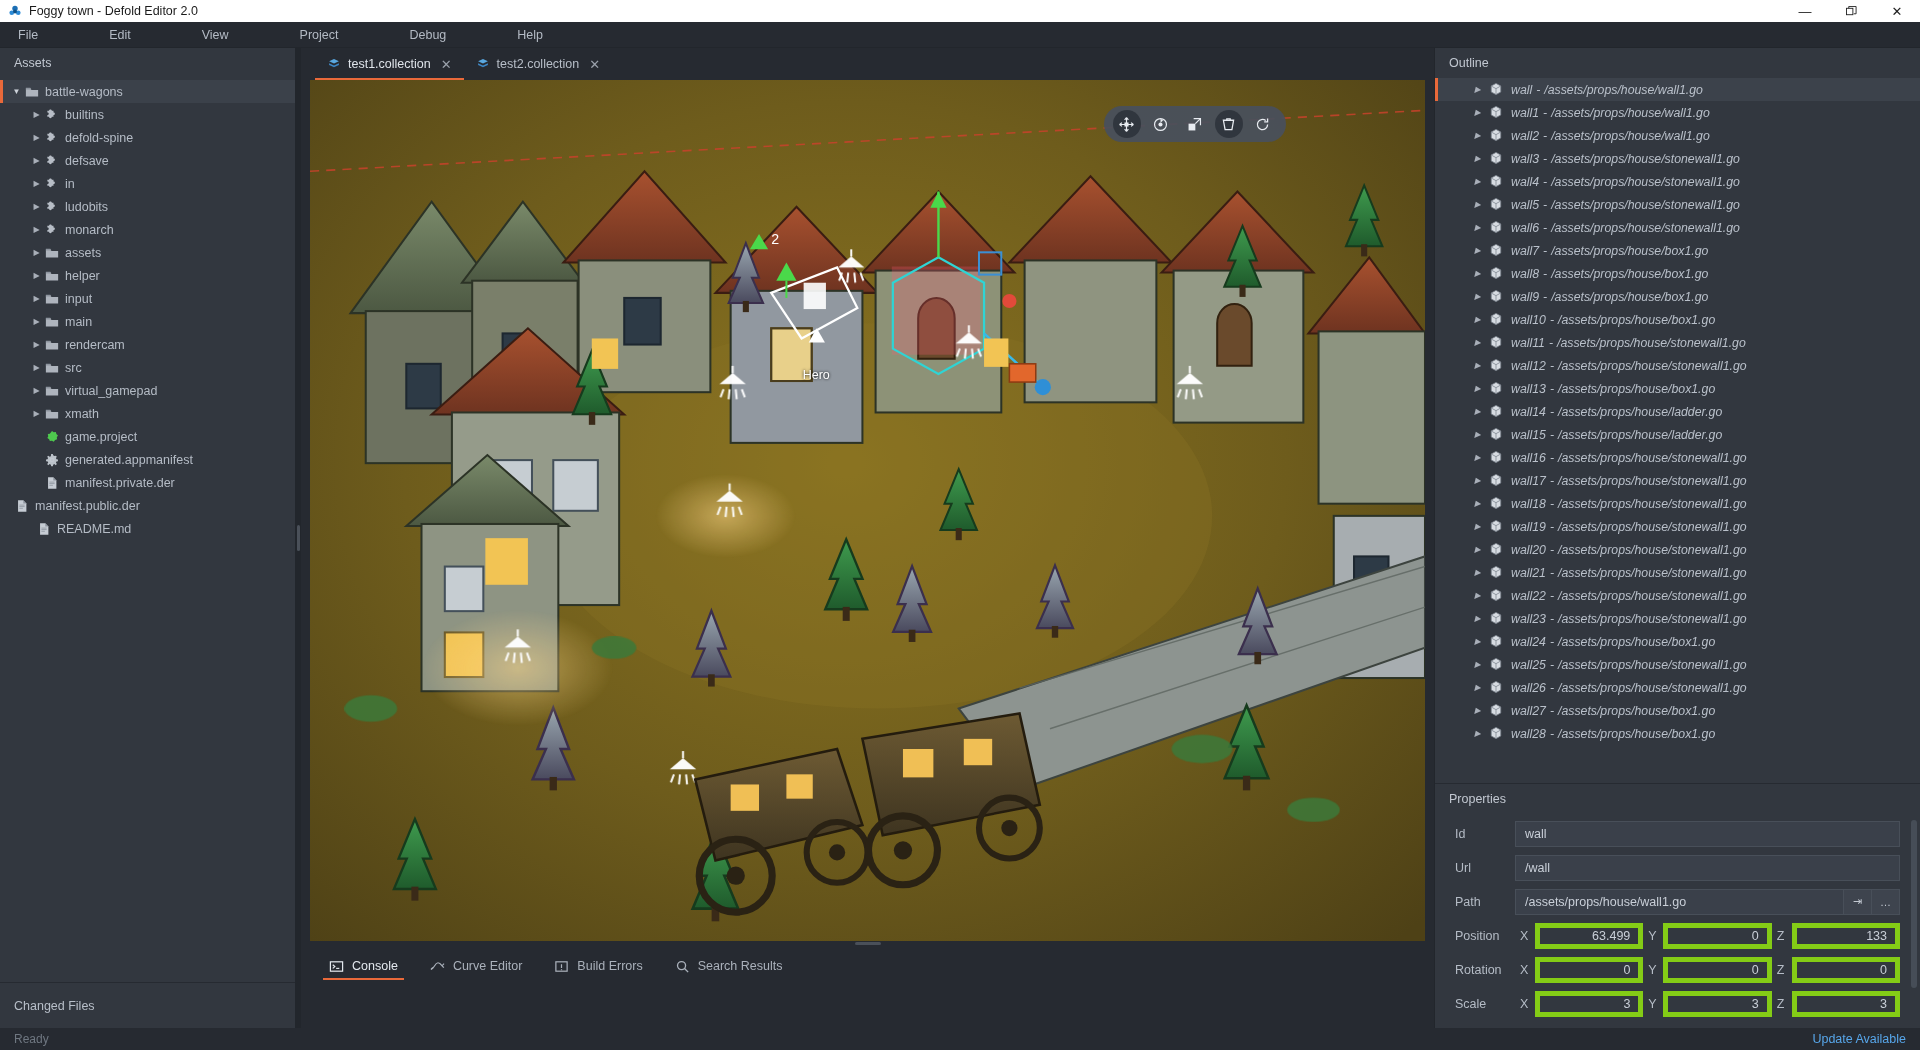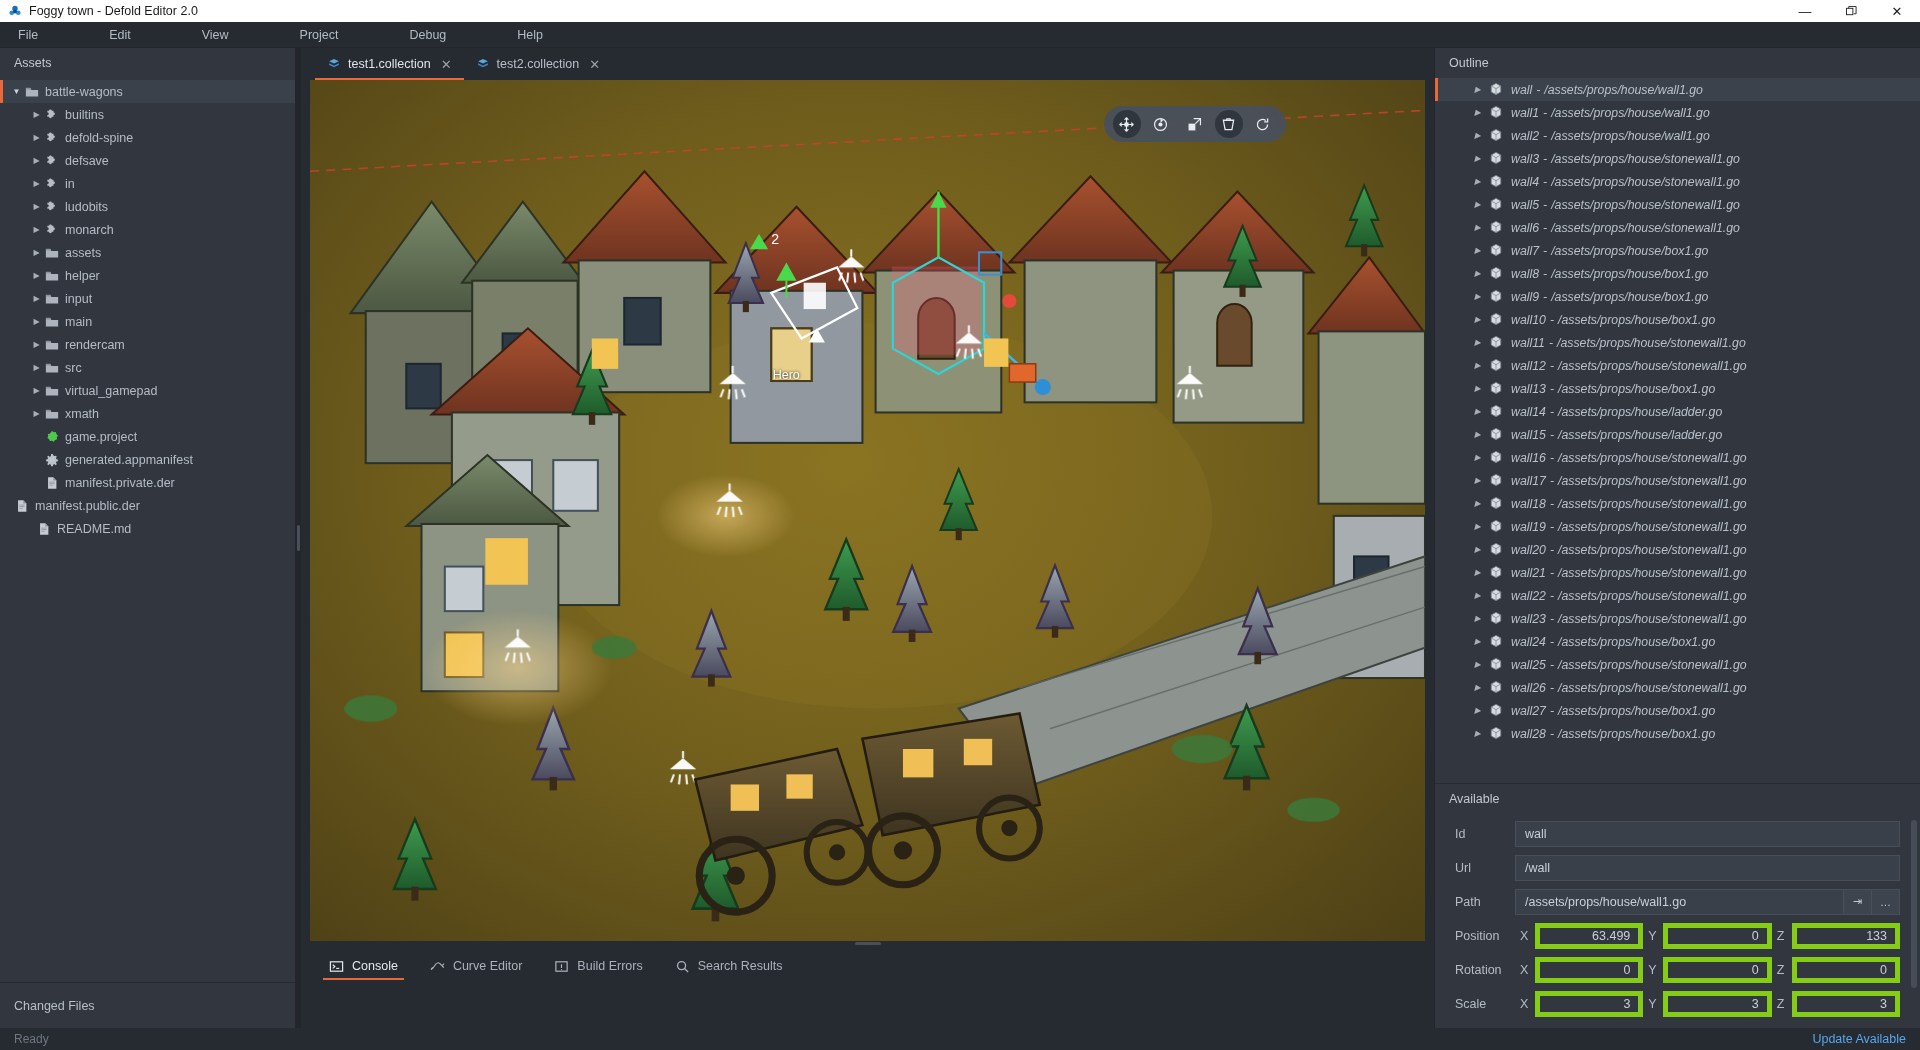--- a/index.html
+++ b/index.html
@@ -593,21 +593,21 @@
           </g>
 
           <g fill="#3d7a3a" opacity="0.85">
             <ellipse cx="60" cy="620" rx="26" ry="13"></ellipse>
             <ellipse cx="880" cy="660" rx="30" ry="14"></ellipse>
             <ellipse cx="990" cy="720" rx="26" ry="12"></ellipse>
             <ellipse cx="300" cy="560" rx="22" ry="11"></ellipse>
           </g>
         </svg>
 
-        <div class="hero-label" style="left:41.5%; top:33.5%;">Hero</div>
+        <div class="hero-label" style="left:41.5%; top:33.5%;padding-left:30px;">Hero</div>
       </div>
 
       <div id="gizmo-bar">
         <div class="gz on">
           <svg width="17" height="17" viewBox="0 0 20 20" stroke="#e8ecf1" fill="none" stroke-width="1.4">
             <path d="M10 2v16M2 10h16"></path>
               <path d="M10 2l-2.2 2.6M10 2l2.2 2.6M10 18l-2.2-2.6M10 18l2.2-2.6"></path>
             <path d="M2 10l2.6-2.2M2 10l2.6 2.2M18 10l-2.6-2.2M18 10l-2.6 2.2"></path>
             <rect x="7.6" y="7.6" width="4.8" height="4.8" fill="#e8ecf1" stroke="none"></rect>
           </svg>
@@ -973,21 +973,21 @@
               <path d="M8 1.6l5.4 3v6.8L8 14.4l-5.4-3V4.6z" fill="#d7dce2" stroke="#7d858f" stroke-width="0.9" stroke-linejoin="round"></path>
               <path d="M2.6 4.6L8 7.6l5.4-3M8 7.6v6.8" fill="none" stroke="#7d858f" stroke-width="0.9"></path>
             </svg></span>
           <span>wall28</span>
           <span style="padding: 0px 4px;">-</span>
           <span>/assets/props/house/box1.go</span>
         </div>
       </div>
 
     <div id="props">
-      <div class="panel-head">Available</div>
+      <div class="panel-head">Properties</div>
       <div id="prop-rows">
         <div class="prow">
           <div class="plabel">Id</div>
           <div class="pfield">wall</div>
         </div>
         <div class="prow">
           <div class="plabel">Url</div>
           <div class="pfield">/wall</div>
         </div>
         <div class="prow">

